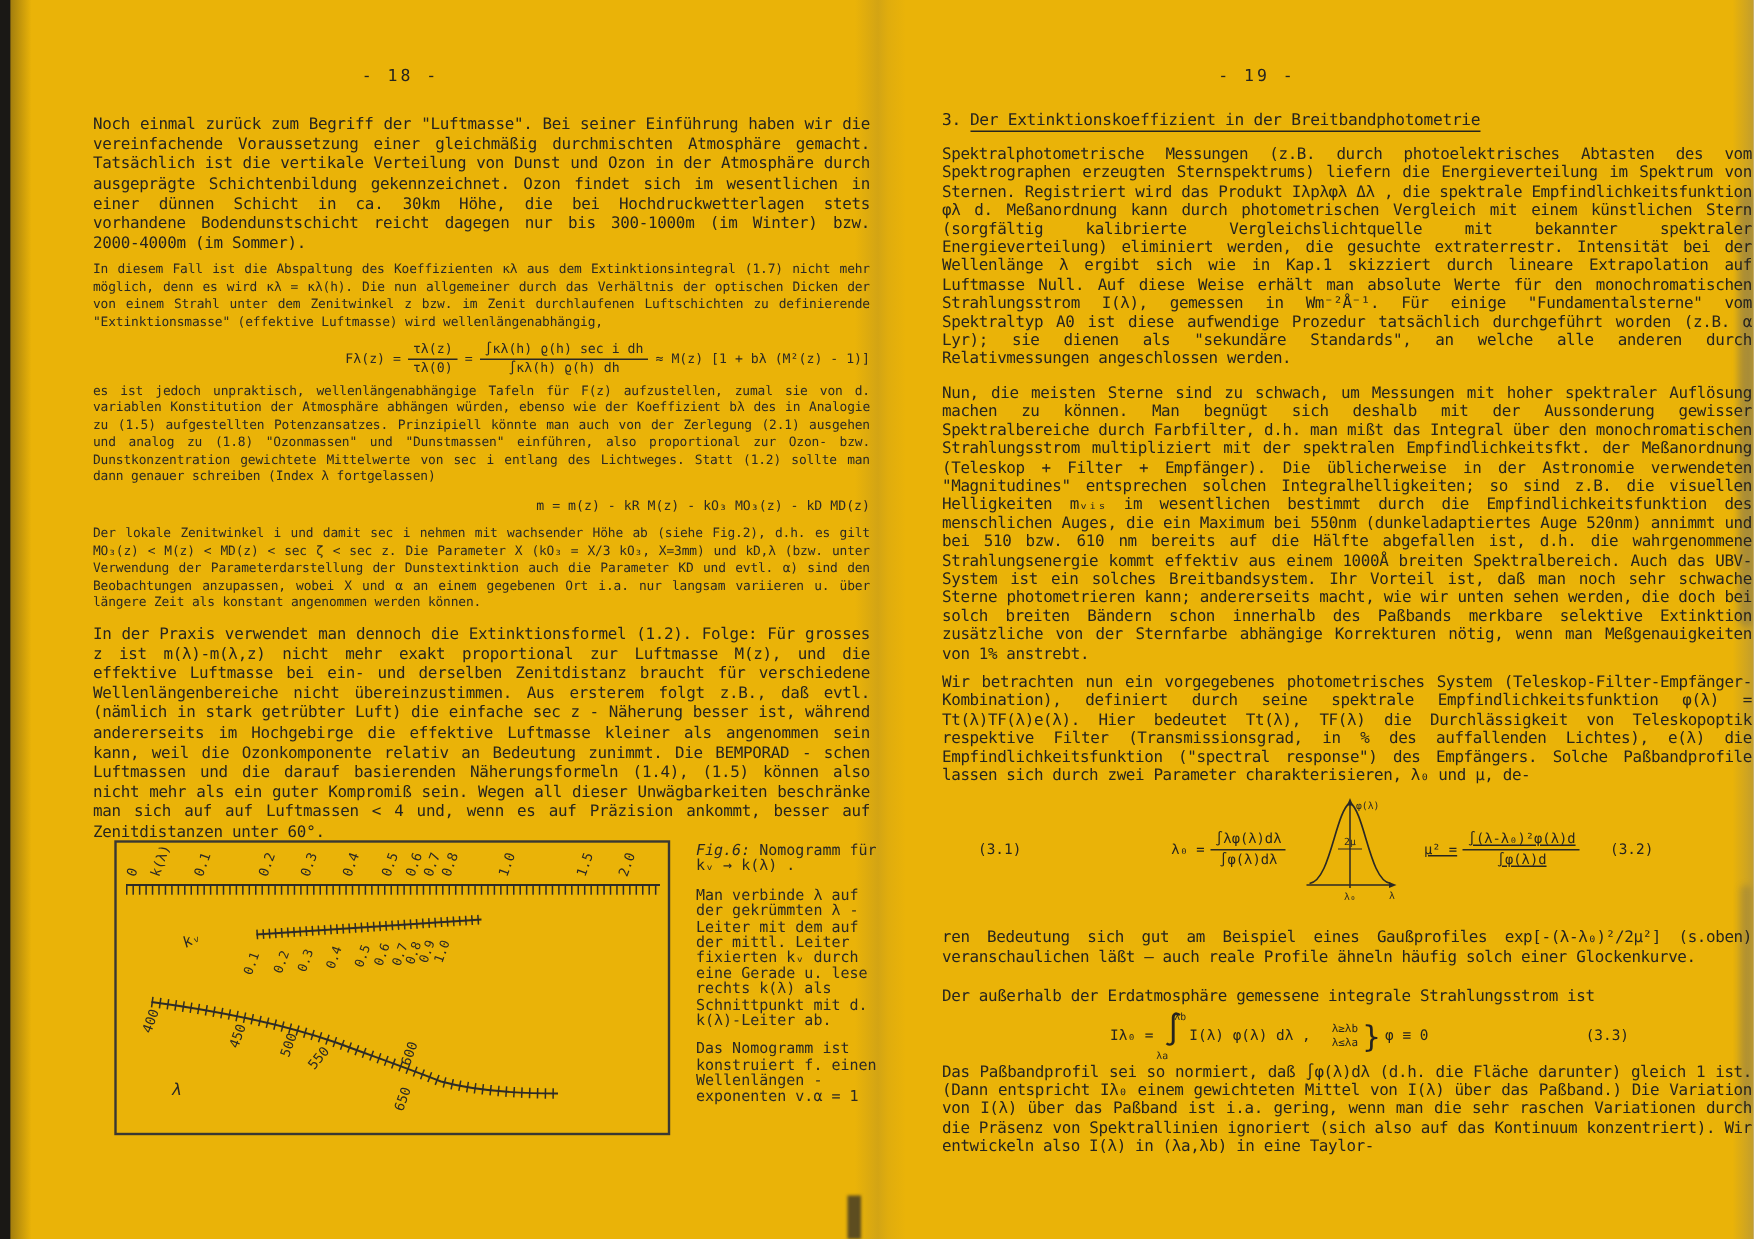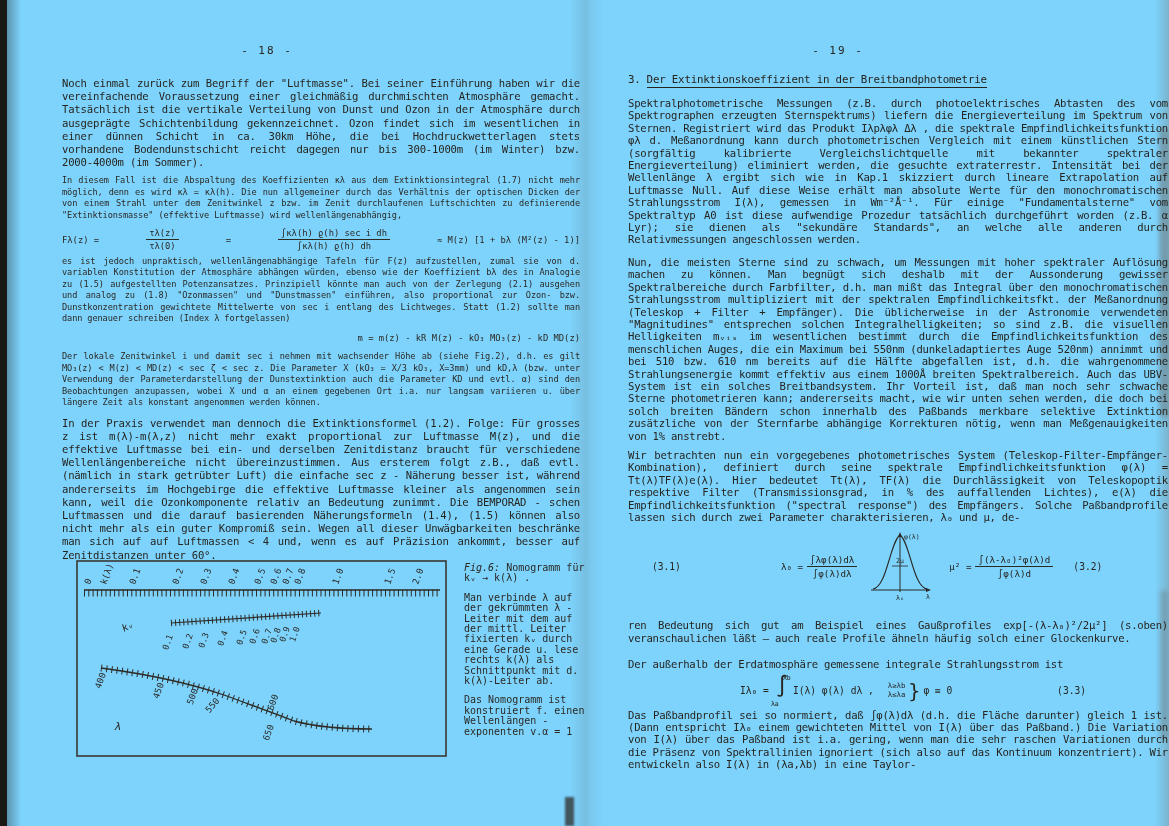--- a/index.html
+++ b/index.html
@@ -1,18 +1,18 @@
 <!DOCTYPE html>
 <html><head>
 <meta charset="utf-8">
 <style>
   html,body { margin:0; padding:0; background:#b8b6b2; }
   #scan {
     position:relative; width:1169px; height:826px; overflow:hidden;
-    background:#7dd3fc;
+    background:#eab308;
     font-family:"DejaVu Sans Mono","DejaVu Sans",monospace;
     color:#26241f;
   }
   
   .edge-black { position:absolute; left:0; top:0; width:7px; height:826px; background:#1a1815; }
   .edge-soft  { position:absolute; left:7px; top:0; width:14px; height:826px;
                 background:linear-gradient(90deg, rgba(30,28,25,.35), rgba(30,28,25,0)); }
   .gutter     { position:absolute; left:570px; top:0; width:34px; height:826px;
                 background:linear-gradient(90deg, rgba(90,88,84,0), rgba(90,88,84,.16) 45%, rgba(90,88,84,.07) 65%, rgba(90,88,84,0)); }
   .edge-right { position:absolute; right:0; top:0; width:14px; height:826px;
@@ -37,21 +37,21 @@
   .lg { font-size:10.6px; line-height:13.2px; letter-spacing:-0.2px; }
   .sm { font-size:8.6px;  line-height:11.4px; letter-spacing:-0.1px; color:#2b2924; }
 
   #pageL .p1 { margin-top:20px; }
   #pageL .p2 { margin-top:6px; }
   #pageL .p3 { margin-top:4px; }
   #pageL .p4 { margin-top:8px; }
   #pageL .p5 { margin-top:8px; }
 
   
-  .eq-center { display:flex; justify-content:space-between; align-items:center; gap:5px;
+  .eq-center { display:flex; justify-content:flex-end; align-items:center; gap:5px;
                font-size:8.8px; margin-top:7px; margin-bottom:5px; color:#2b2924; }
   .frac { display:inline-flex; flex-direction:column; text-align:center; vertical-align:middle; }
   .frac .top { border-bottom:1px solid #2b2924; padding:0 3px 1px 3px; }
   .frac .bot { padding:1px 3px 0 3px; }
   .eq-line { text-align:right; font-size:8.8px; margin-top:9px; margin-bottom:8px; color:#2b2924; }
 
   
   .heading { margin-top:16px; font-size:10.8px; letter-spacing:-0.2px; white-space:nowrap; }
   .heading .hnum { margin-right:6px; }
   .heading .underl { border-bottom:1.2px solid #26241f; padding-bottom:1px; }
@@ -62,21 +62,21 @@
   #pageR .rp4 { margin-top:16px; }
   #pageR .rp5 { margin-top:14px; }
   #pageR .rp6 { margin-top:3px; }
   #pageR .lgr { font-size:10.6px; line-height:12.4px; letter-spacing:-0.25px; }
 
   .eqrow { display:flex; align-items:center; margin-top:6px; font-size:9.2px; height:74px; }
   .eqrow .eqnum { font-size:9.6px; }
   .eqrow .n1 { margin-left:24px; }
   .eqrow .part1 { margin-left:100px; display:inline-flex; align-items:center; gap:4px; }
   .eqrow .bell { margin-left:10px; }
-  .eqrow .part2 { margin-left:16px; display:inline-flex; align-items:center; gap:4px; }
+  .eqrow .part2 { margin-left:16px; display:inline-flex; align-items:center; gap:4px;text-decoration:underline; }
   .eqrow .n2 { margin-left:20px; }
 
   .capline { display:flex; font-size:9.4px; margin-top:-12px; }
   .capline .c1 { margin-left:54px; }
   .capline .c2 { margin-left:88px; }
 
   .eq33 { display:flex; align-items:center; margin-top:5px; font-size:9.6px;
           padding-left:112px; padding-right:82px; height:30px; }
   .eq33 .intwrap { position:relative; margin:0 4px; width:16px; height:30px; }
   .eq33 .intglyph { position:absolute; left:3px; top:-2px; font-size:21px; }

